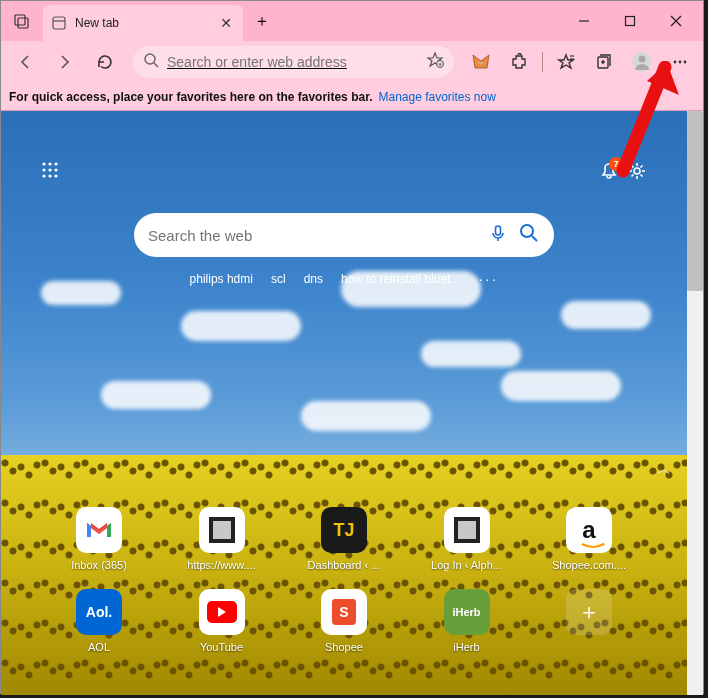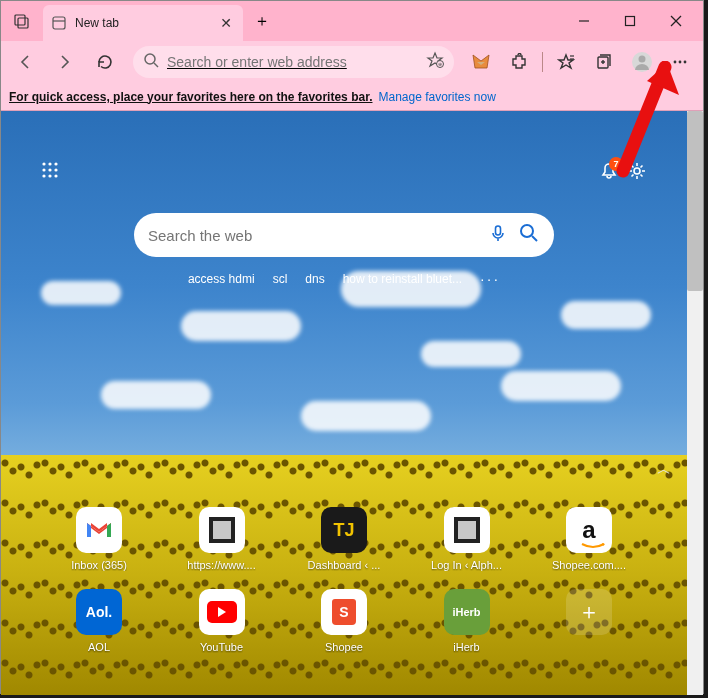--- a/index.html
+++ b/index.html
@@ -21,21 +21,21 @@
     
     .toolbar { height: 42px; background: #ffcce0; display: flex; align-items: center; padding: 0 6px; gap: 4px; }
     .nav-btn { width: 36px; height: 36px; display: flex; align-items: center; justify-content: center; color: #555; }
     .addressbar { flex: 1; height: 32px; background: #ffdeeb; border-radius: 16px; display: flex; align-items: center; padding: 0 10px; gap: 8px; margin: 0 6px; text-decoration: underline; }
     .addressbar input { border: none; background: transparent; flex: 1; font-size: 14px; color: #666; outline: none; }
     .toolbar-icon { width: 34px; height: 34px; display: flex; align-items: center; justify-content: center; }
     .divider { width: 1px; height: 20px; background: #b88; margin: 0 2px; }
     
     
     .favbar { height: 28px; background: #ffcce0; display: flex; align-items: center; padding: 0 8px; font-size: 12px; gap: 6px; border-bottom: 1px solid #e0a0b8; }
-    .favbar-text { font-weight: 600; color: #111; text-decoration: underline; }
+    .favbar-text { font-weight: 600; color: #111; }
     .favbar-link { color: #0066cc; cursor: pointer; }
     
     
     .content { position: relative; height: 584px; overflow: hidden; }
     .wallpaper { position: absolute; inset: 0; background: linear-gradient(to bottom, #2a6fb8 0%, #3d84cc 30%, #5b9bd8 50%, #7db3e0 62%, #d4c830 64%, #c8bb20 70%, #b8a810 80%, #9c8c00 100%); }
     .clouds { position: absolute; top: 150px; left: 0; right: 0; height: 200px; opacity: 0.85; }
     .cloud { position: absolute; background: #fff; border-radius: 50px; filter: blur(2px); }
     .sunflowers { position: absolute; bottom: 0; left: 0; right: 0; height: 240px; background: 
       radial-gradient(circle at 10% 20%, #6b5500 3px, transparent 4px),
       radial-gradient(circle at 30% 40%, #6b5500 3px, transparent 4px),
@@ -264,21 +264,21 @@
               <rect x="7.5" y="3" width="5" height="9" rx="2.5" fill="none" stroke="#1a6dd4" stroke-width="1.6"></rect>
               <path d="M5 10 a5 5 0 0 0 10 0 M10 15 v3" fill="none" stroke="#1a6dd4" stroke-width="1.6"></path>
             </svg></span>
         <span class="search-icon2"><svg width="22" height="22" viewBox="0 0 22 22">
               <circle cx="9" cy="9" r="6" fill="none" stroke="#1a6dd4" stroke-width="2"></circle>
               <line x1="14" y1="14" x2="19" y2="19" stroke="#1a6dd4" stroke-width="2"></line>
             </svg></span>
       </div>
 
       <div class="suggests">
-        <span class="suggest-item">access hdmi</span>
+        <span class="suggest-item">philips hdmi</span>
         <span class="suggest-item">scl</span>
         <span class="suggest-item">dns</span>
         <span class="suggest-item">how to reinstall bluet...</span>
         <span class="suggest-more">···</span>
       </div>
 
       <div class="scroll-up-hint">︿</div>
 
       <div class="quicklinks">
         <div class="ql-row">

